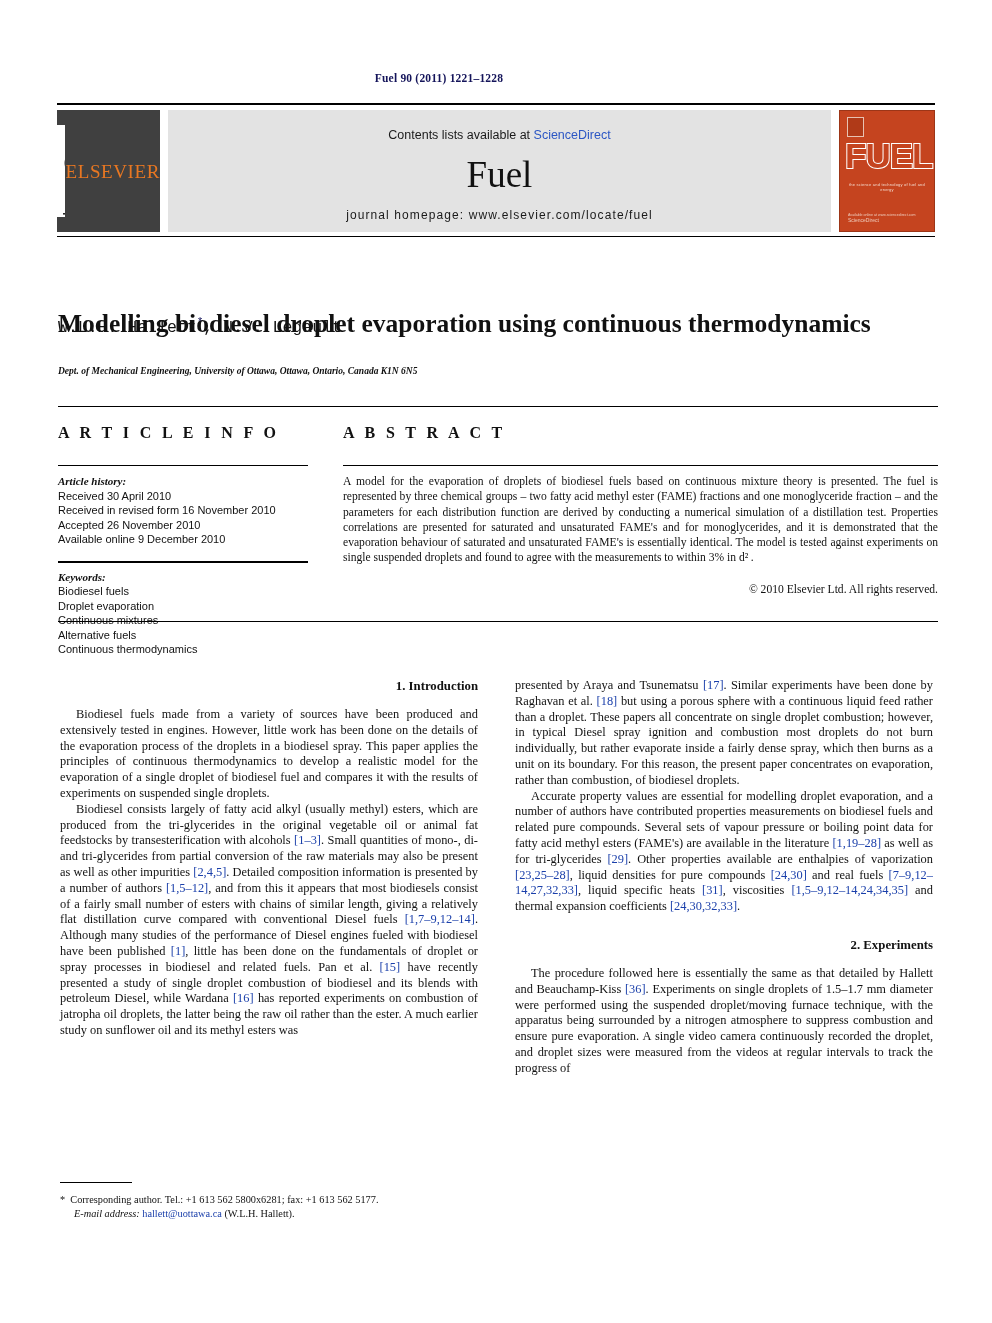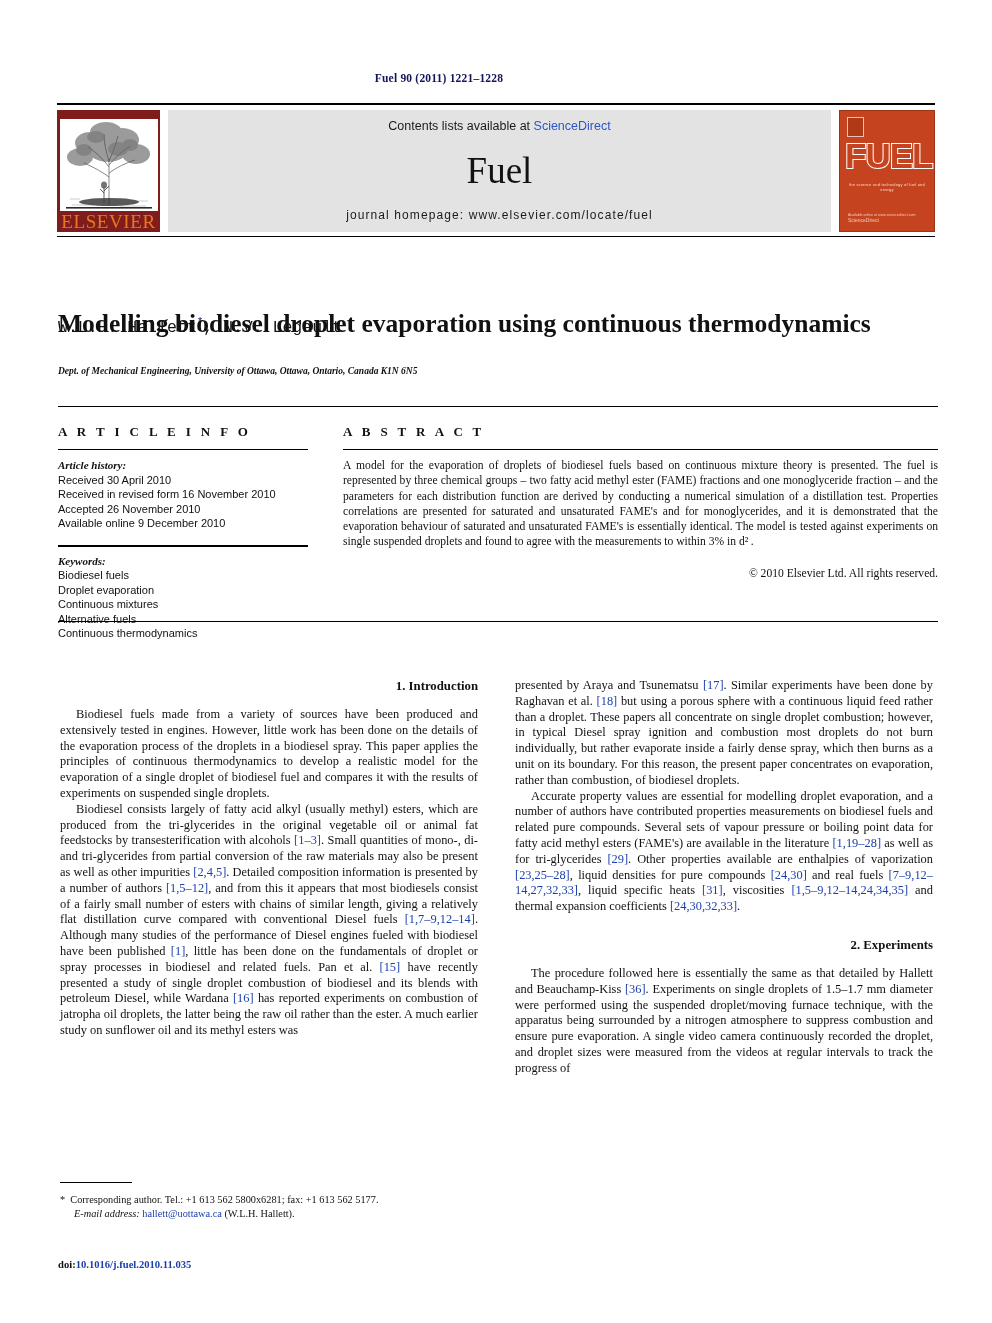--- a/index.html
+++ b/index.html
@@ -50,24 +50,23 @@
     top: 110px;
     width: 878px;
     height: 122px;
     display: flex;
     align-items: stretch;
   }
   .elsevier-logo {
     width: 103px;
     flex: 0 0 103px;
     display: flex;
-    flex-direction: column;
     align-items: center;
     justify-content: flex-end;
-    background: #7f1d1d;
+    background: #404040;
   }
   .tree-box {
     width: 98px;
     height: 92px;
     position: relative;
     overflow: hidden;
   }
   .tree-box svg { display:block; }
   .elsevier-word {
     font-family: "Liberation Serif", serif;
@@ -79,21 +78,21 @@
     margin-top: 1px;
   }
   .center-band {
     flex: 1 1 auto;
     background: #e3e3e3;
     margin: 0 8px 0 8px;
     display: flex;
     flex-direction: column;
     align-items: center;
     justify-content: space-between;
-    padding: 9px 0 10px 0;
+    padding: 18px 0 10px 0;
     box-sizing: border-box;
   }
   .contents-line {
     font-family: "Liberation Sans", sans-serif;
     font-size: 12.5px;
     color: #1a1a1a;
   }
   .contents-line .sd {
     color: #2b56c4;
   }
@@ -223,24 +222,24 @@
   }
   .col-abs {
     position: absolute;
     left: 343px;
     top: 424px;
     width: 595px;
   }
   .sec-head {
     font-family: "Liberation Serif", serif;
     font-weight: bold;
-    font-size: 13px;
+    font-size: 16px;
     letter-spacing: 3.4px;
     color: #111;
-    margin-bottom: 9px;
+    margin-bottom: 23px;
   }
   .hr-thin {
     height: 1px;
     background: #000;
     margin: 0 0 8px 0;
   }
   .hr-thick {
     height: 2px;
     background: #000;
     margin: 14px 0 7px 0;
@@ -473,16 +472,15 @@
     <p><span>The procedure followed here is essentially the same as that detailed by Hallett and Beauchamp-Kiss </span><span class="ref">[36]</span><span>. Experiments on single droplets of 1.5–1.7 mm diameter were performed using the suspended droplet/moving furnace technique, with the apparatus being surrounded by a nitrogen atmosphere to suppress combustion and ensure pure evaporation. A single video camera continuously recorded the droplet, and droplet sizes were measured from the videos at regular intervals to track the progress of</span></p>
   </div>
 
   <div class="foot-rule"></div>
   <div class="footnote">
     <div class="fn-ind"><span>*</span>&nbsp; <span>Corresponding author. Tel.: +1 613 562 5800x6281; fax: +1 613 562 5177.</span></div>
     <div class="fn-ind2"><em>E-mail address:</em> <span class="mail">hallett@uottawa.ca</span> <span>(W.L.H. Hallett).</span></div>
   </div>
 
   <div class="imprint">
-    <div><span>doi:</span><span class="doi">10.1016/j.fuel.2010.11.035</span></div>
   </div>
 
 </div>
 
 </body></html>

